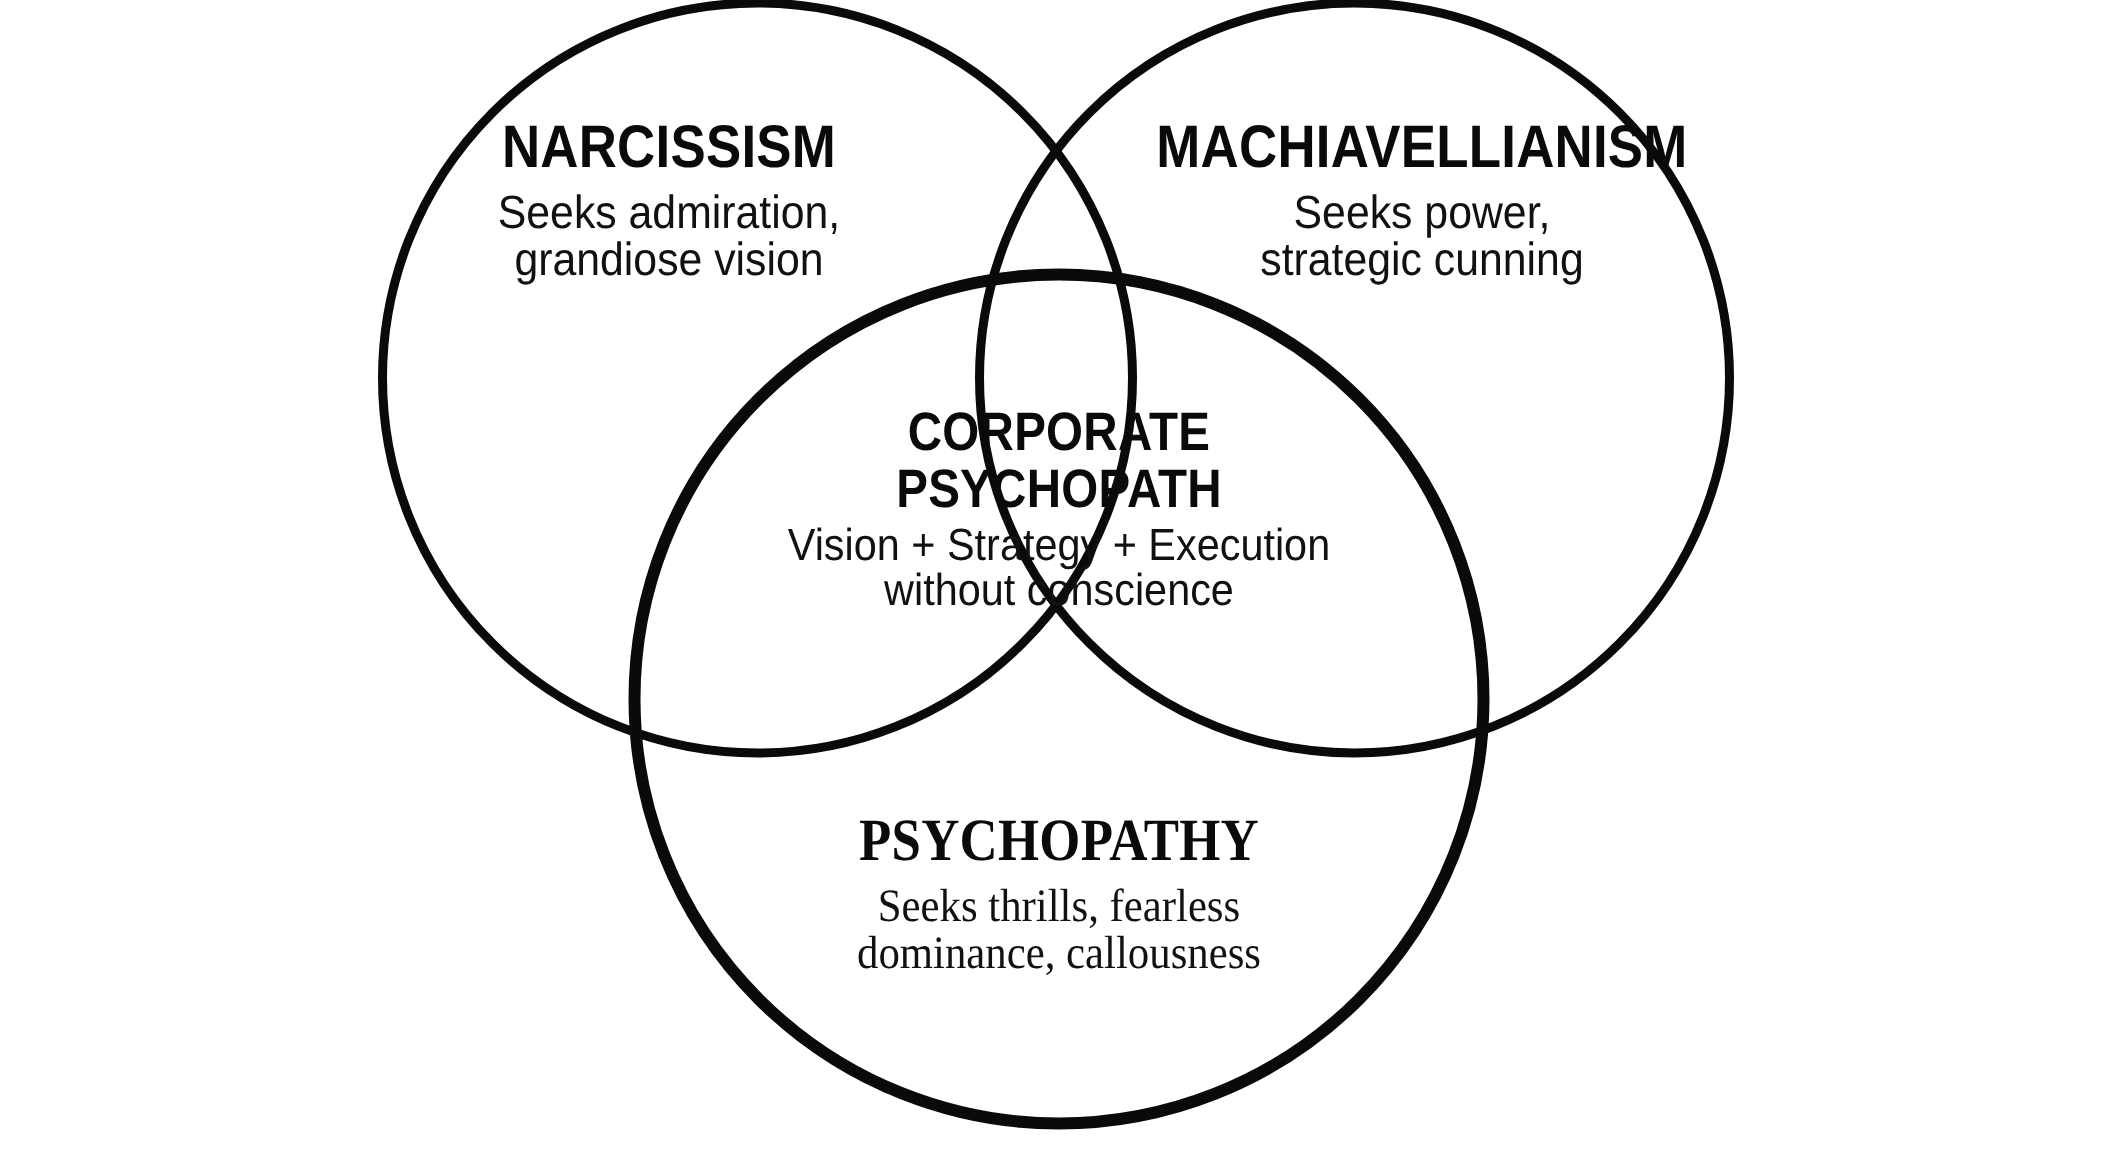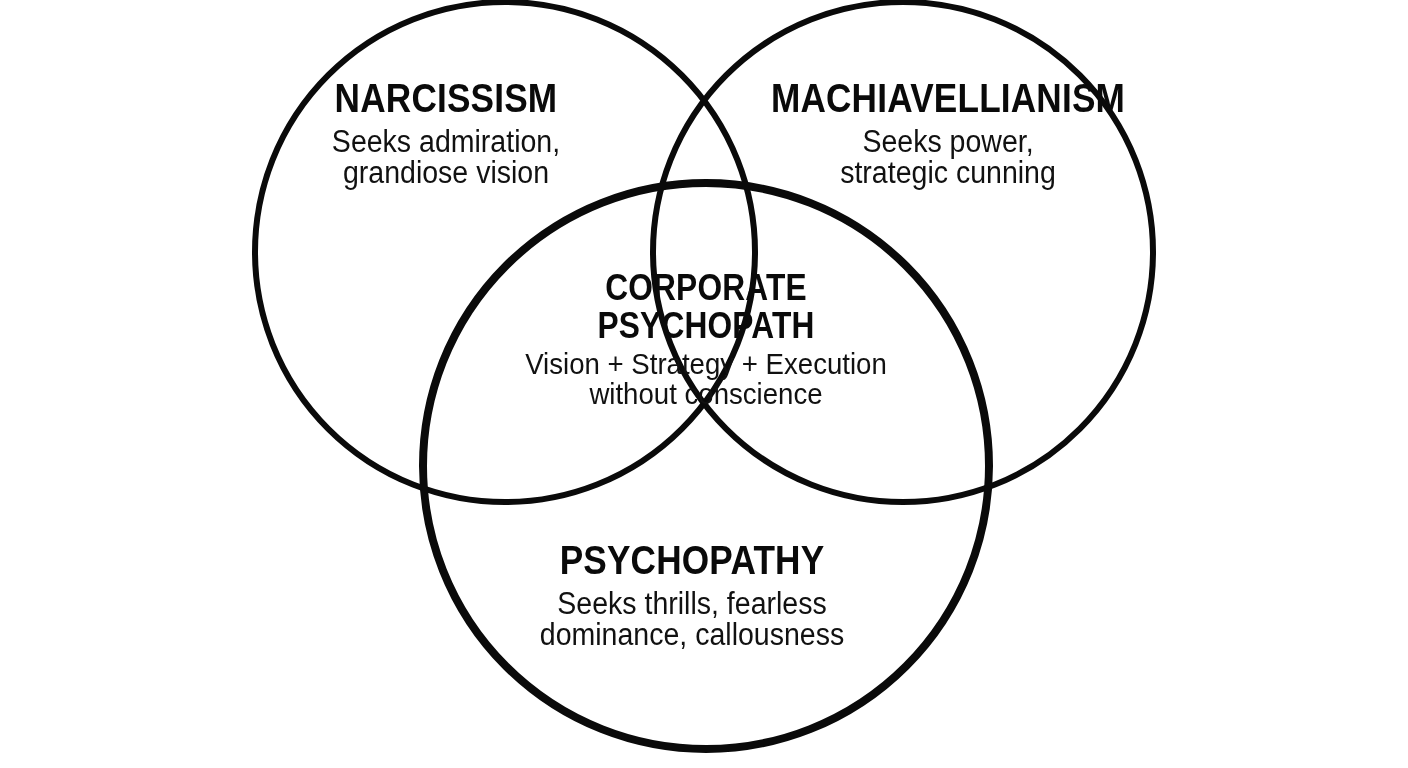--- a/index.html
+++ b/index.html
@@ -74,23 +74,24 @@
   #set-machiavellianism {
     left: 724px;
     top: 78px;
     width: 448px;
   }
   #set-machiavellianism .heading { font-size: 40px; }
   #set-machiavellianism .body-line { font-size: 31px; }
 
   
   #set-psychopathy {
-    left: 482px;
+    left: 496px;
     top: 540px;
     width: 420px;
+    font-family: Liberation Serif, serif;
   }
   #set-psychopathy .heading { font-size: 40px; }
   #set-psychopathy .body-line { font-size: 31px; }
 
   
   #set-center {
     left: 496px;
     top: 240px;
     width: 420px;
     margin-top: 30px;

